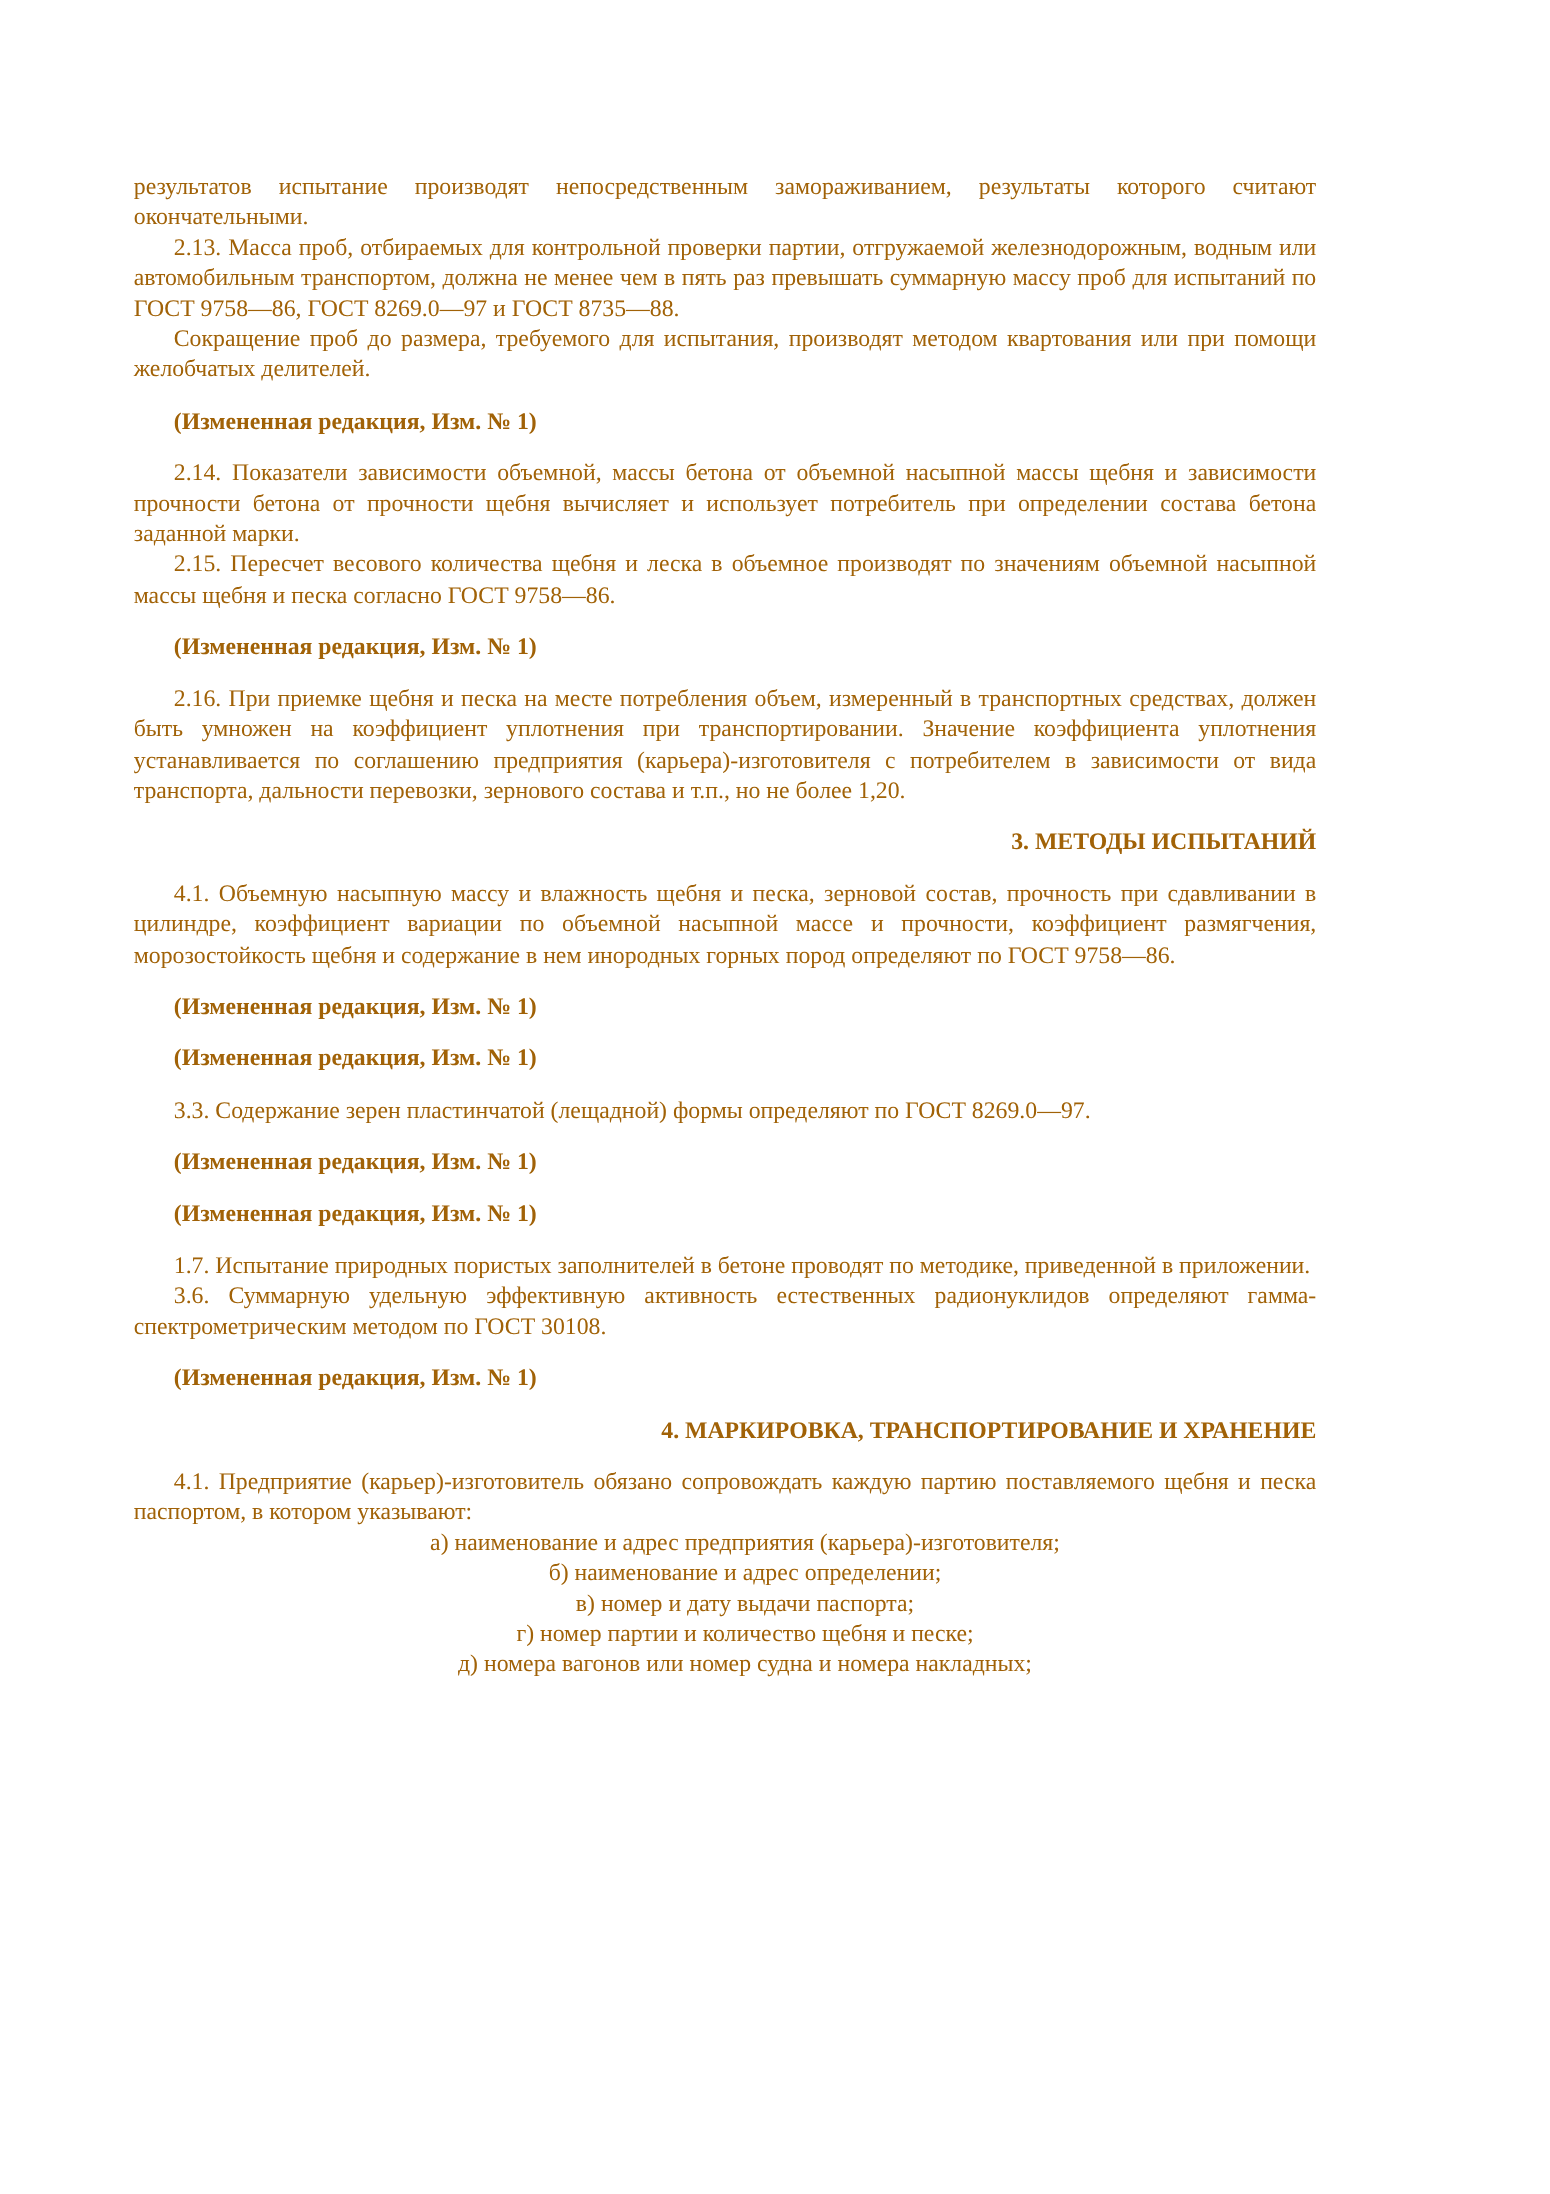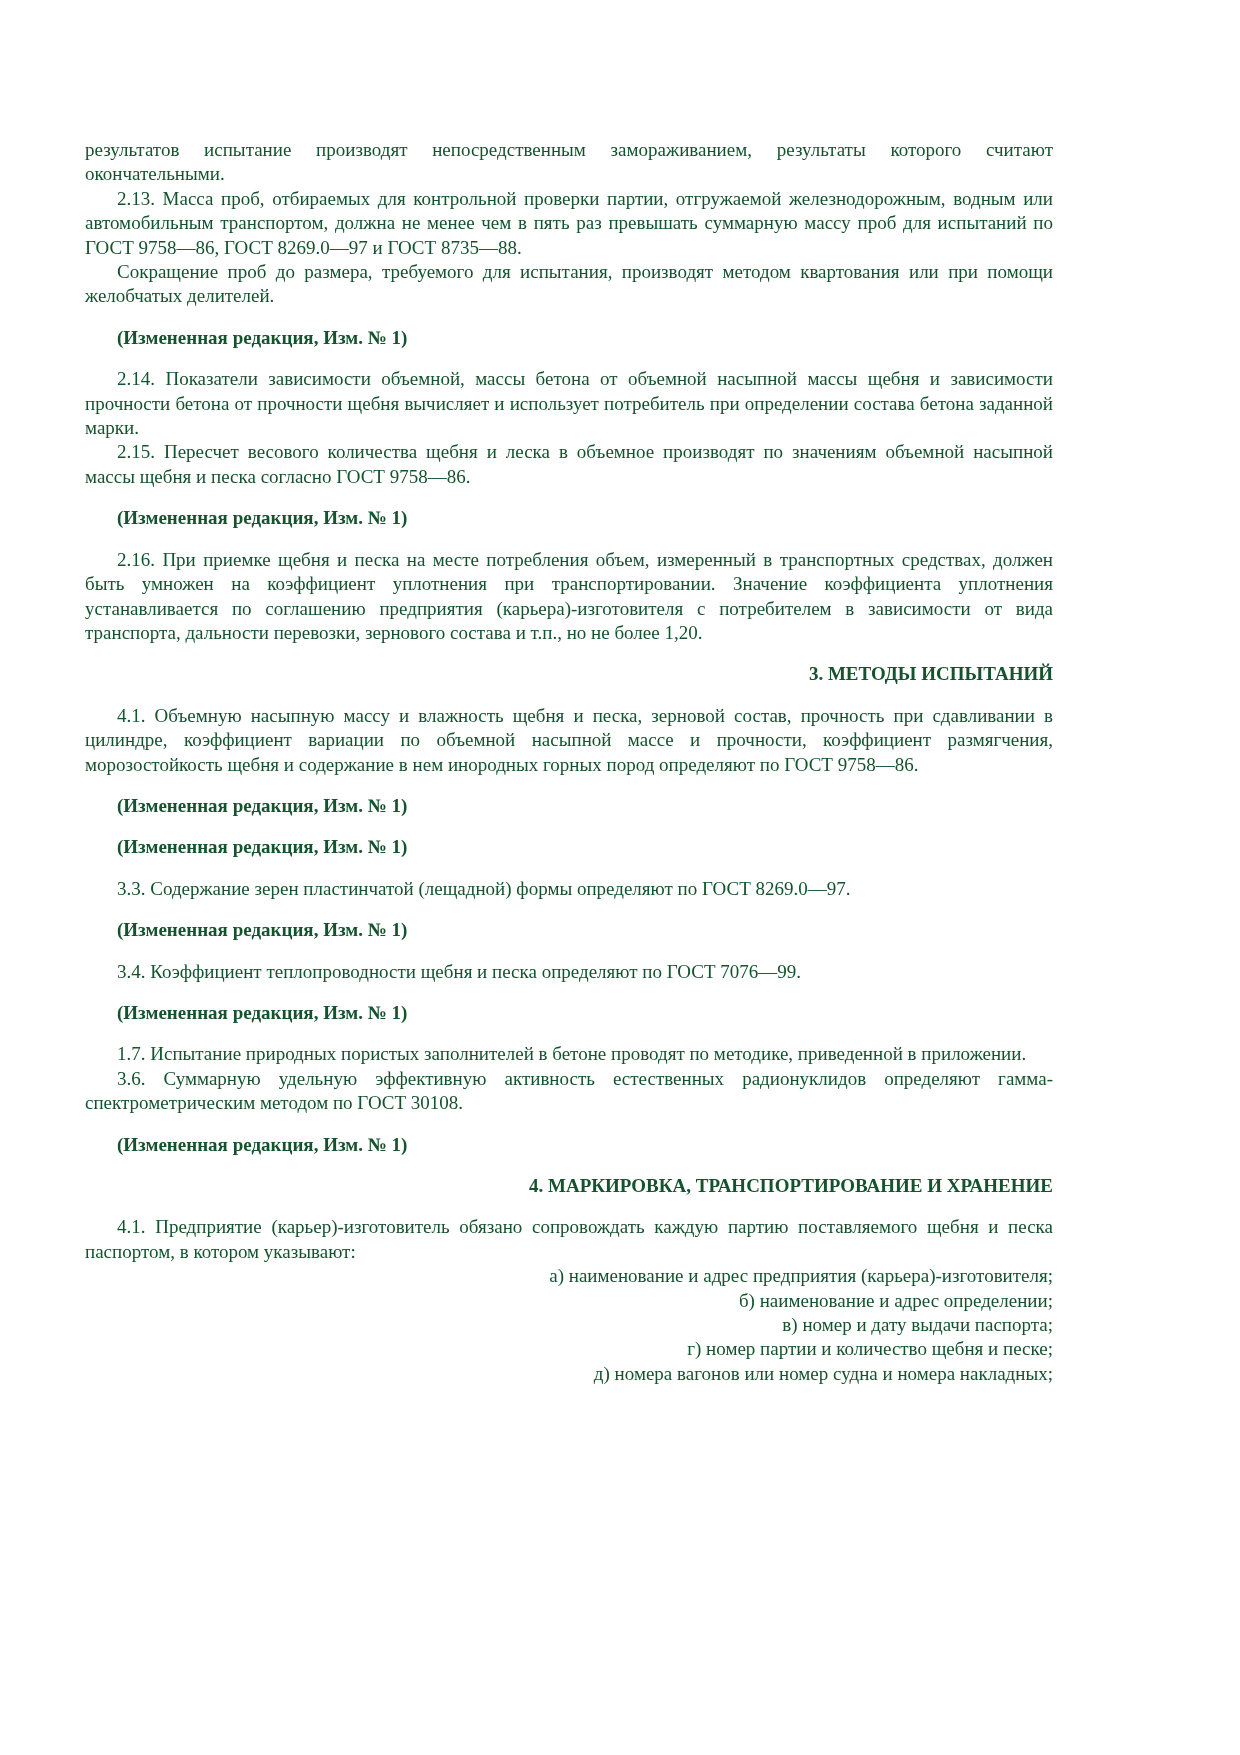--- a/index.html
+++ b/index.html
@@ -4,23 +4,23 @@
 <style>
   html, body {
     margin: 0;
     padding: 0;
     background: #ffffff;
   }
   .page {
     width: 1240px;
     height: 1755px;
     box-sizing: border-box;
-    padding: 138px 187px 0 85px;
+    padding: 138px 187px 0 107px;
     background: #ffffff;
-    color: #14532d;
+    color: #a16207;
     font-family: "Liberation Serif", serif;
     font-size: 19px;
     line-height: 24.4px;
     overflow: hidden;
   }
   .para {
     margin: 0;
     text-align: justify;
     text-indent: 32px;
   }
@@ -33,42 +33,41 @@
     text-indent: 32px;
   }
   .heading {
     margin: 17px 0;
     font-weight: bold;
     text-align: right;
   }
   .list-item {
     margin: 0;
     text-indent: 32px;
-    text-align: right;
+    text-align: center;
   }
 </style>
 </head>
 <body>
 
 <div class="page">
   <div class="para noindent">результатов испытание производят непосредственным замораживанием, результаты которого считают окончательными.</div>
   <div class="para">2.13. Масса проб, отбираемых для контрольной проверки партии, отгружаемой железнодорожным, водным или автомобильным транспортом, должна не менее чем в пять раз превышать суммарную массу проб для испытаний по ГОСТ 9758—86, ГОСТ 8269.0—97 и ГОСТ 8735—88.</div>
   <div class="para">Сокращение проб до размера, требуемого для испытания, производят методом квартования или при помощи желобчатых делителей.</div>
   <div class="note">(Измененная редакция, Изм. № 1)</div>
   <div class="para">2.14. Показатели зависимости объемной, массы бетона от объемной насыпной массы щебня и зависимости прочности бетона от прочности щебня вычисляет и использует потребитель при определении состава бетона заданной марки.</div>
   <div class="para">2.15. Пересчет весового количества щебня и леска в объемное производят по значениям объемной насыпной массы щебня и песка согласно ГОСТ 9758—86.</div>
   <div class="note">(Измененная редакция, Изм. № 1)</div>
   <div class="para">2.16. При приемке щебня и песка на месте потребления объем, измеренный в транспортных средствах, должен быть умножен на коэффициент уплотнения при транспортировании. Значение коэффициента уплотнения устанавливается по соглашению предприятия (карьера)-изготовителя с потребителем в зависимости от вида транспорта, дальности перевозки, зернового состава и т.п., но не более 1,20.</div>
   <div class="heading">3. МЕТОДЫ ИСПЫТАНИЙ</div>
   <div class="para">4.1. Объемную насыпную массу и влажность щебня и песка, зерновой состав, прочность при сдавливании в цилиндре, коэффициент вариации по объемной насыпной массе и прочности, коэффициент размягчения, морозостойкость щебня и содержание в нем инородных горных пород определяют по ГОСТ 9758—86.</div>
   <div class="note">(Измененная редакция, Изм. № 1)</div>
   <div class="note">(Измененная редакция, Изм. № 1)</div>
   <div class="para">3.3. Содержание зерен пластинчатой (лещадной) формы определяют по ГОСТ 8269.0—97.</div>
   <div class="note">(Измененная редакция, Изм. № 1)</div>
-  <div class="para">3.4. Коэффициент теплопроводности щебня и песка определяют по ГОСТ 7076—99.</div>
   <div class="note">(Измененная редакция, Изм. № 1)</div>
   <div class="para">1.7. Испытание природных пористых заполнителей в бетоне проводят по методике, приведенной в приложении.</div>
   <div class="para">3.6. Суммарную удельную эффективную активность естественных радионуклидов определяют гамма-спектрометрическим методом по ГОСТ 30108.</div>
   <div class="note">(Измененная редакция, Изм. № 1)</div>
   <div class="heading">4. МАРКИРОВКА, ТРАНСПОРТИРОВАНИЕ И ХРАНЕНИЕ</div>
   <div class="para">4.1. Предприятие (карьер)-изготовитель обязано сопровождать каждую партию поставляемого щебня и песка паспортом, в котором указывают:</div>
   <div class="list-item">а) наименование и адрес предприятия (карьера)-изготовителя;</div>
   <div class="list-item">б) наименование и адрес определении;</div>
   <div class="list-item">в) номер и дату выдачи паспорта;</div>
   <div class="list-item">г) номер партии и количество щебня и песке;</div>

